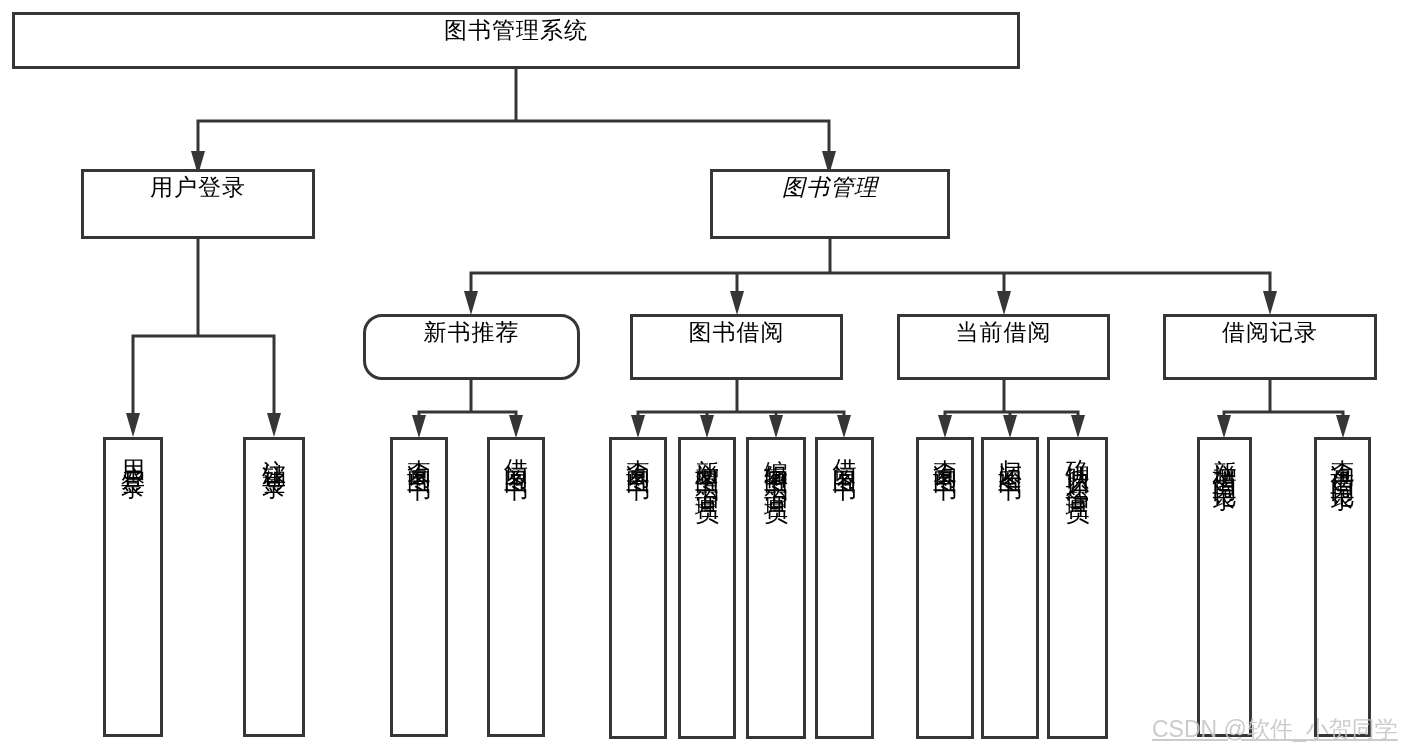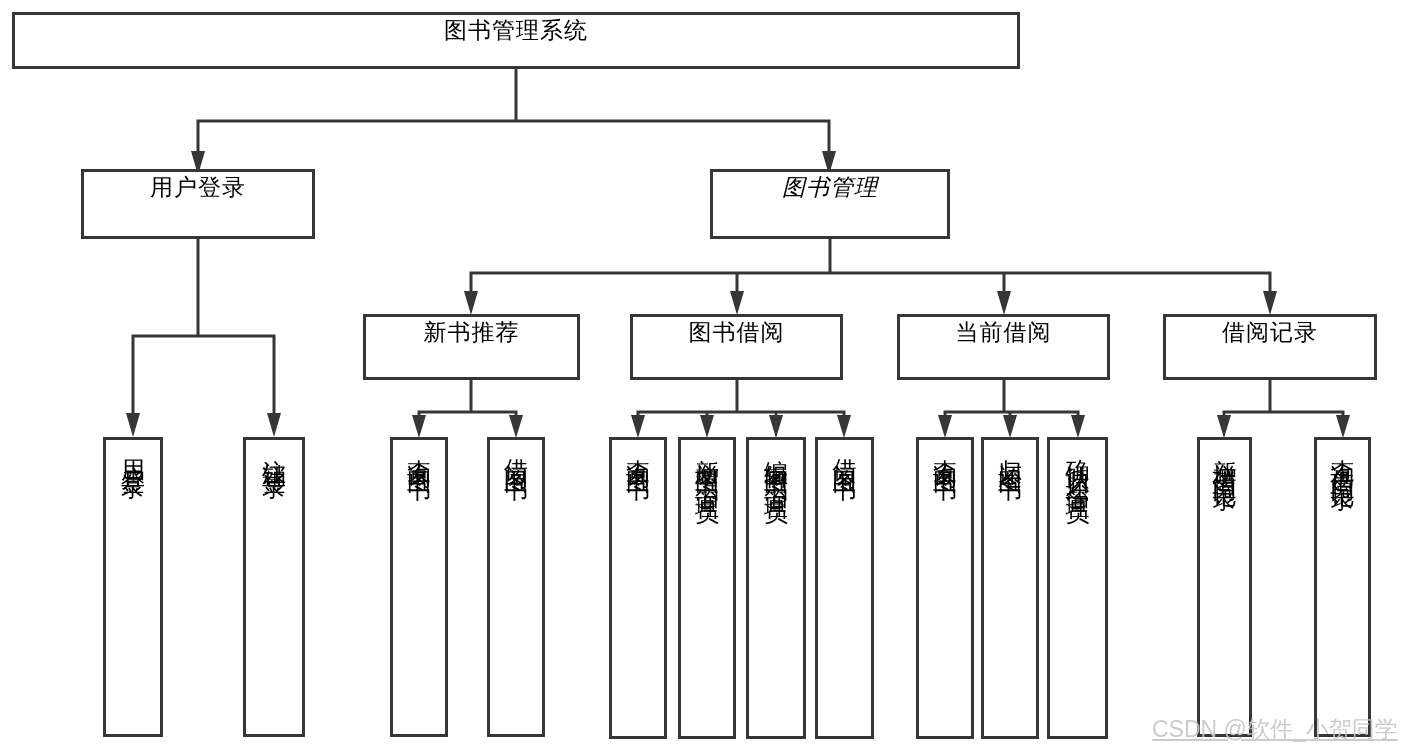--- a/index.html
+++ b/index.html
@@ -84,21 +84,21 @@
     <span class="h-label">图书管理系统</span>
   </div>
 
   <div class="node" style="left:81px; top:169px; width:234px; height:70px;">
     <span class="h-label">用户登录</span>
   </div>
   <div class="node" style="left:710px; top:169px; width:240px; height:70px;font-style:italic;">
     <span class="h-label">图书管理</span>
   </div>
 
-  <div class="node" style="left:363px; top:314px; width:217px; height:66px;">
+  <div class="node" style="left:363px; top:314px; width:217px; height:66px;border-radius:19px;">
     <span class="h-label">新书推荐</span>
   </div>
   <div class="node" style="left:630px; top:314px; width:213px; height:66px;">
     <span class="h-label">图书借阅</span>
   </div>
   <div class="node" style="left:1163px; top:314px; width:214px; height:66px;">
     <span class="h-label">借阅记录</span>
   </div>
   <div class="node" style="left:897px; top:314px; width:213px; height:66px;">
     <span class="h-label">当前借阅</span>

